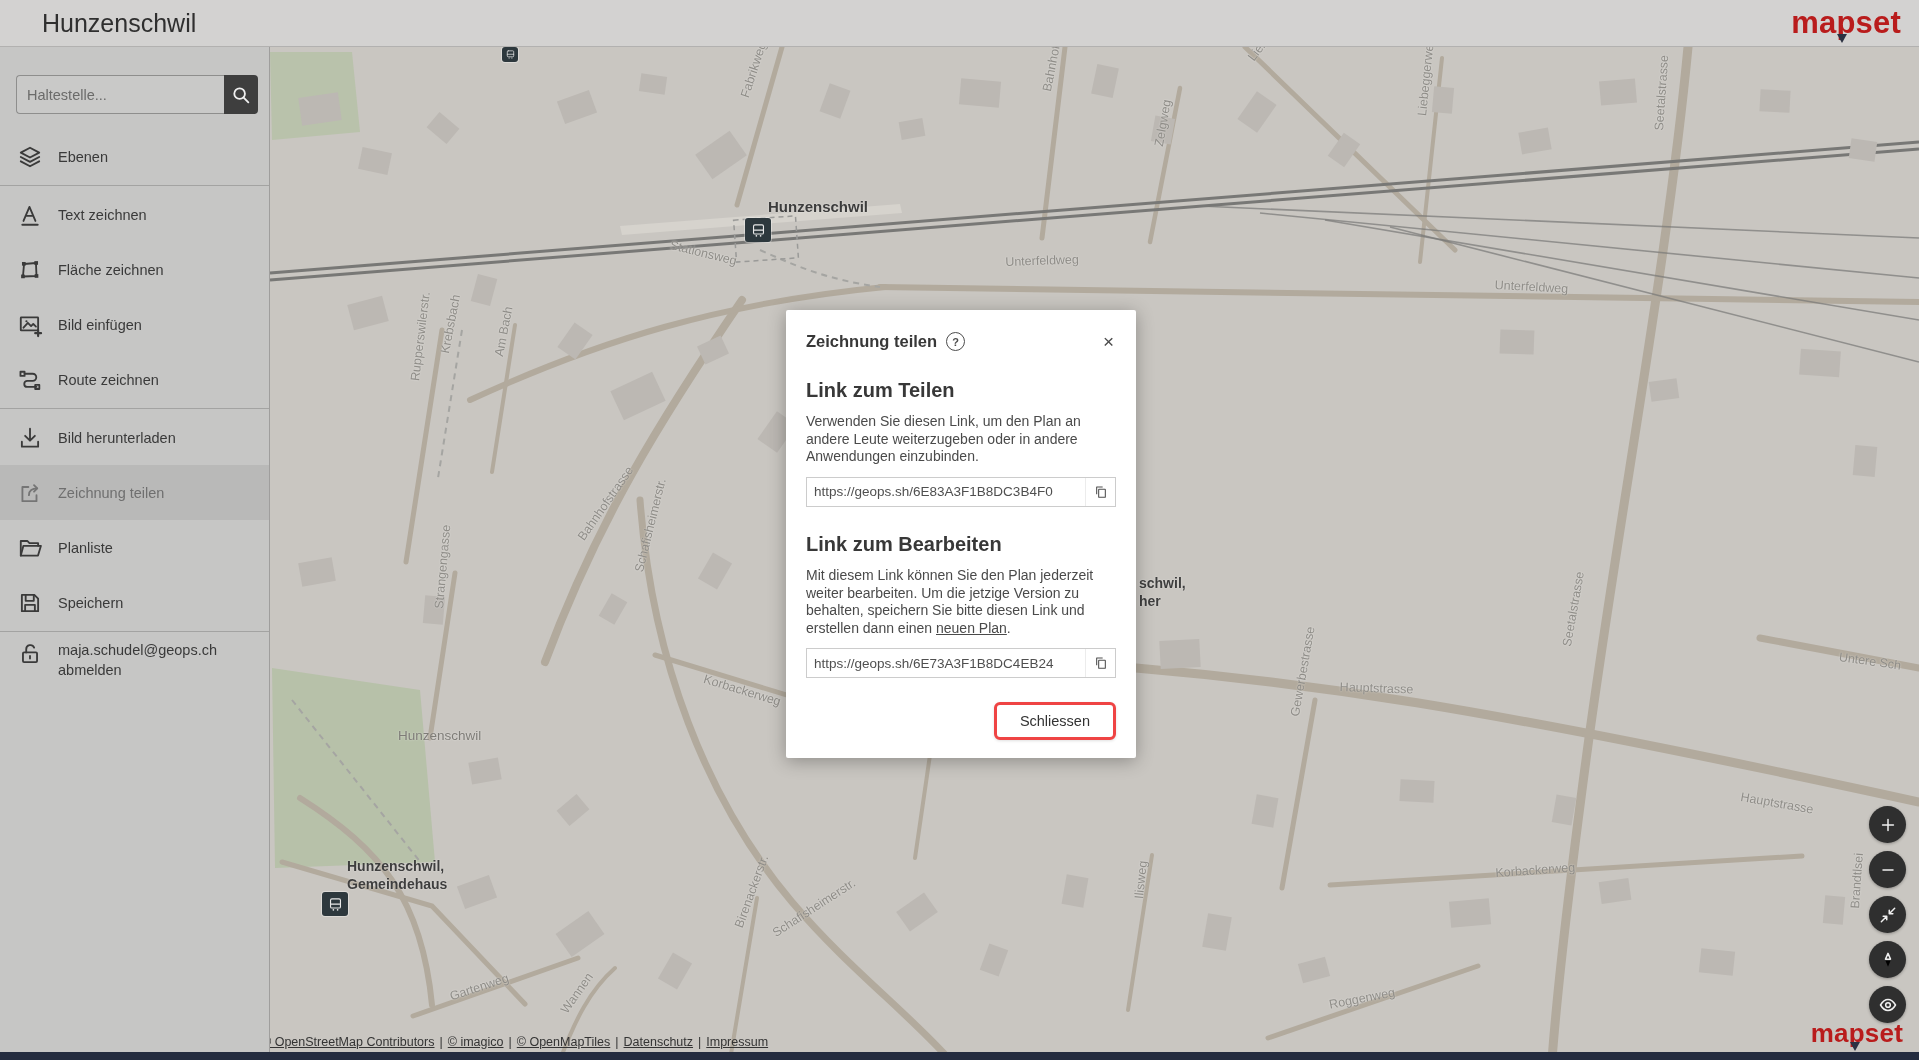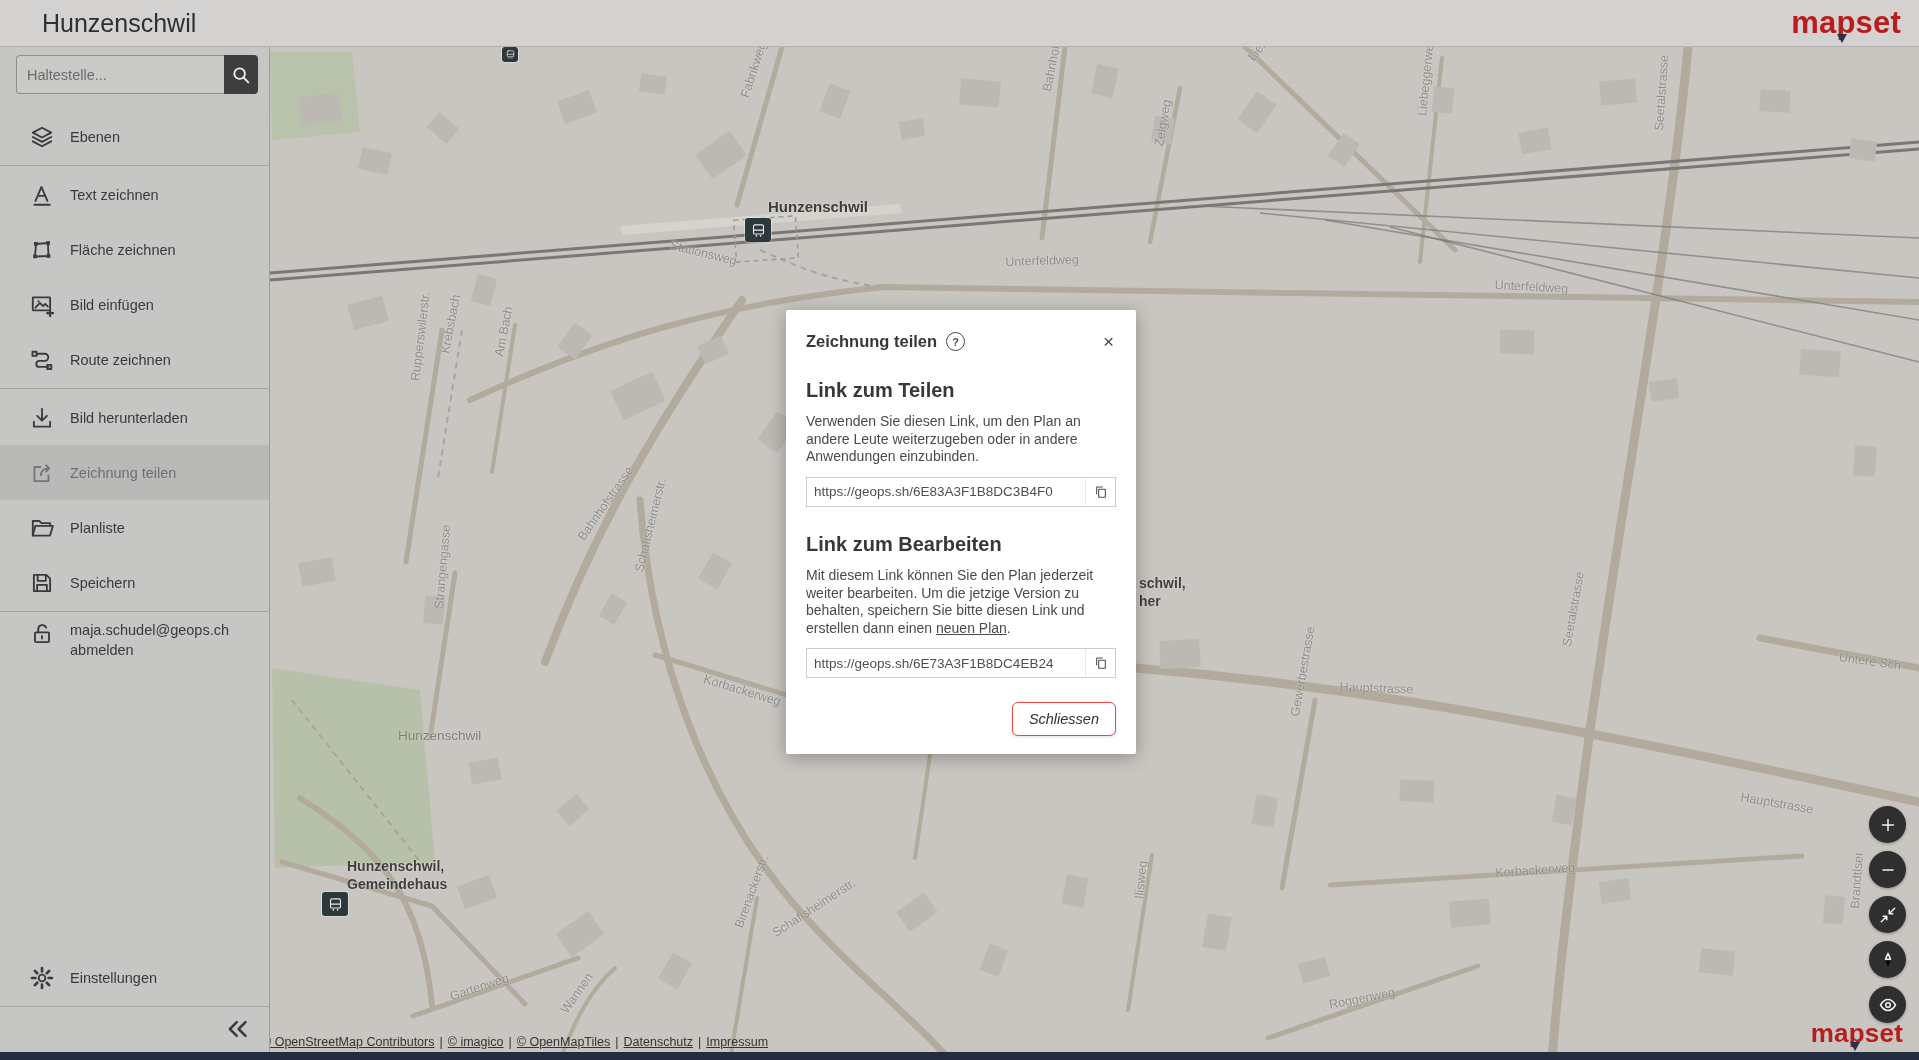--- a/index.html
+++ b/index.html
@@ -25,28 +25,28 @@
   .header .title{font-size:25px;font-weight:500;color:#2f2f2f;margin-left:42px;}
   .logo{font-weight:800;color:#b91c1c;letter-spacing:.2px;line-height:1;}
   .logo .pinp{position:relative;display:inline-block;}
   .logo .pinp::after{content:'';position:absolute;left:1px;bottom:-5px;
     border-left:5px solid transparent;border-right:5px solid transparent;border-top:9px solid #2b3142;}
   .logo-top{position:absolute;right:18px;top:7px;font-size:31px;}
   .logo-bottom{position:absolute;right:16px;bottom:14px;font-size:26px;z-index:6;}
   
   .sidebar{position:absolute;left:0;top:47px;width:270px;height:1005px;background:#c6c6c5;
     z-index:10;border-right:1px solid #9f9e9d;box-sizing:border-box;display:flex;flex-direction:column;}
-  .search-row{display:flex;margin:8px 16px 8px 16px;height:46px;}
+  .search-row{display:flex;margin:28px 16px 8px 16px;height:46px;}
   .search-input{flex:1;height:39px;box-sizing:border-box;background:#c9c9c8;border:1px solid #8e8e8d;
     border-right:none;border-radius:4px 0 0 4px;padding:0 10px;font-size:14.5px;color:#3a3a3a;outline:none;}
   .search-input::placeholder{color:#6b6b6a;}
   .search-btn{width:41px;height:39px;background:#3e3e3e;border:none;border-radius:0 4px 4px 0;
     display:flex;align-items:center;justify-content:center;cursor:pointer;}
   .search-btn svg{width:22px;height:22px;stroke:#efefef;fill:none;stroke-width:2;stroke-linecap:round;}
-  .side-item{display:flex;align-items:center;height:55px;padding:0 12px 0 29px;gap:15px;cursor:pointer;}
+  .side-item{display:flex;align-items:center;height:55px;padding:0 12px 0 17px;gap:15px;cursor:pointer;}
   .side-item .icn{width:26px;height:26px;flex:0 0 26px;}
   .side-item .lab{font-size:14.5px;color:#3a3a3a;}
   .side-item.active{background:#b9b9b8;}
   .side-item.active .lab{color:#6f6f6f;}
   .side-item.active .icn{color:#757575;}
   .side-item.two{height:62px;align-items:flex-start;padding-top:8px;}
   .side-item.two .lab{line-height:1.35;}
   .icn{color:#3a3a3a;fill:none;stroke:currentColor;stroke-width:1.7;stroke-linecap:round;stroke-linejoin:round;}
   .sdiv{height:1px;background:#a3a3a2;margin:1px 0;flex:0 0 1px;}
   .side-bottom{margin-top:auto;}
@@ -73,22 +73,22 @@
   .modal-close{margin-left:auto;background:none;border:none;font-size:19px;color:#4c4c4c;cursor:pointer;line-height:1;padding:2px;}
   .modal h3{font-size:20px;font-weight:700;color:#383838;margin:26px 0 0 0;}
   .modal p{font-size:14px;color:#4a4a4a;line-height:1.26;margin:11px 0 0 0;width:302px;}
   .modal p a{color:#4a4a4a;text-decoration:underline;cursor:pointer;}
   .url-row{display:flex;margin-top:11px;border:1px solid #ccc;height:30px;box-sizing:border-box;background:#fff;}
   .url-input{flex:1;border:none;outline:none;padding:0 7px;font-size:13.5px;color:#4f4f4f;font-family:"Liberation Sans",sans-serif;background:transparent;}
   .copy-btn{width:30px;border:none;border-left:1px solid #ececec;background:#fff;cursor:pointer;
     display:flex;align-items:center;justify-content:center;}
   .copy-btn svg{width:16px;height:16px;stroke:#4f4f4f;fill:none;stroke-width:1.6;stroke-linejoin:round;}
   .modal-foot{display:flex;justify-content:flex-end;margin-top:24px;}
-  .close-main-btn{background:#fff;border:1px solid #ef4444;border-radius:6px;padding:8px 16px;
-    font-size:14.5px;color:#333;cursor:pointer;box-shadow:0 1px 3px rgba(0,0,0,.12);font-family:"Liberation Sans",sans-serif;font-style:italic;}
+  .close-main-btn{background:#fff;border:3px solid #ef4444;border-radius:6px;padding:8px 23px;
+    font-size:14.5px;color:#333;cursor:pointer;box-shadow:0 1px 3px rgba(0,0,0,.12);font-family:"Liberation Sans",sans-serif;}
 </style>
 </head>
 <body>
 
 <svg width="0" height="0" style="position:absolute" aria-hidden="true">
   <defs>
     <symbol id="i-layers" viewBox="0 0 24 24">
         <path d="M12 3.5 20.5 8 12 12.5 3.5 8Z"></path>
         <path d="M3.5 12 12 16.5 20.5 12"></path>
         <path d="M3.5 16 12 20.5 20.5 16"></path>
@@ -438,36 +438,20 @@
         <span class="lab">Speichern</span>
       </div>
       <div class="sdiv"></div>
       <div class="side-item two">
         <svg class="icn">
           <use href="#i-lock-open"></use>
         </svg>
         <span class="lab">maja.schudel@geops.ch<br>abmelden</span>
       </div>
     </div>
-  <div class="side-bottom">
-    <div class="side-item">
-      <svg class="icn">
-          <use href="#i-gear"></use>
-        </svg>
-      <span class="lab">Einstellungen</span>
-    </div>
-    <div class="sdiv"></div>
-    <div class="collapse-row">
-      <button class="collapse-btn">
-        <svg>
-            <use href="#i-chevrons-left"></use>
-          </svg>
-      </button>
-    </div>
-  </div>
 </div>
 
 <div class="controls" id="map-controls">
     <button class="ctrl-btn">
       <svg>
         <use href="#i-plus"></use>
       </svg>
     </button>
     <button class="ctrl-btn">
       <svg>

